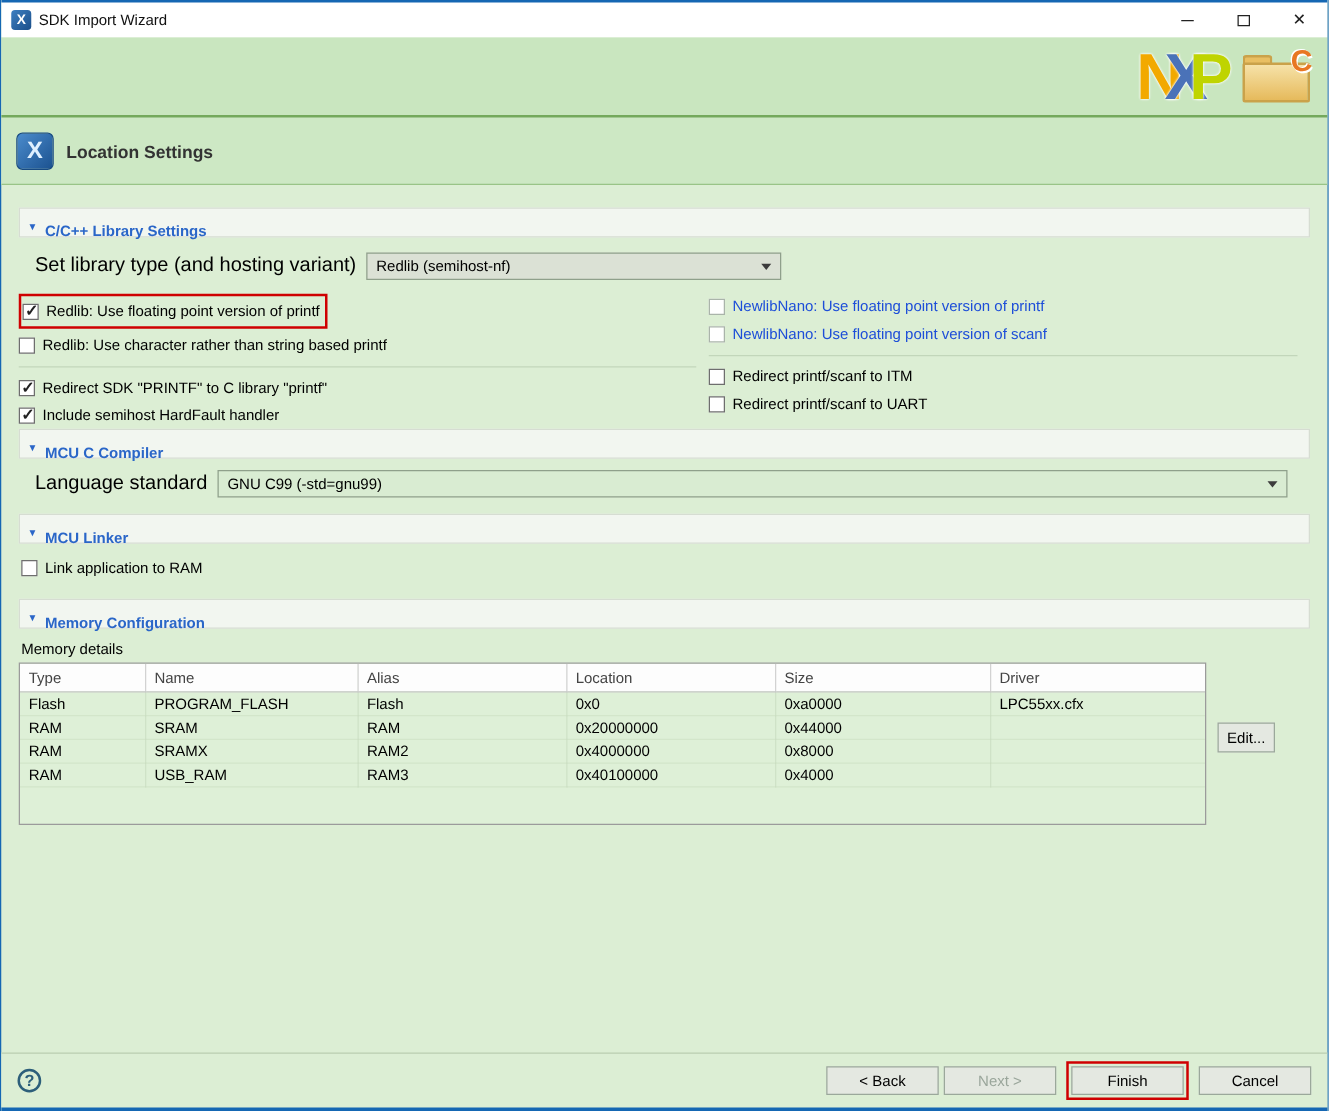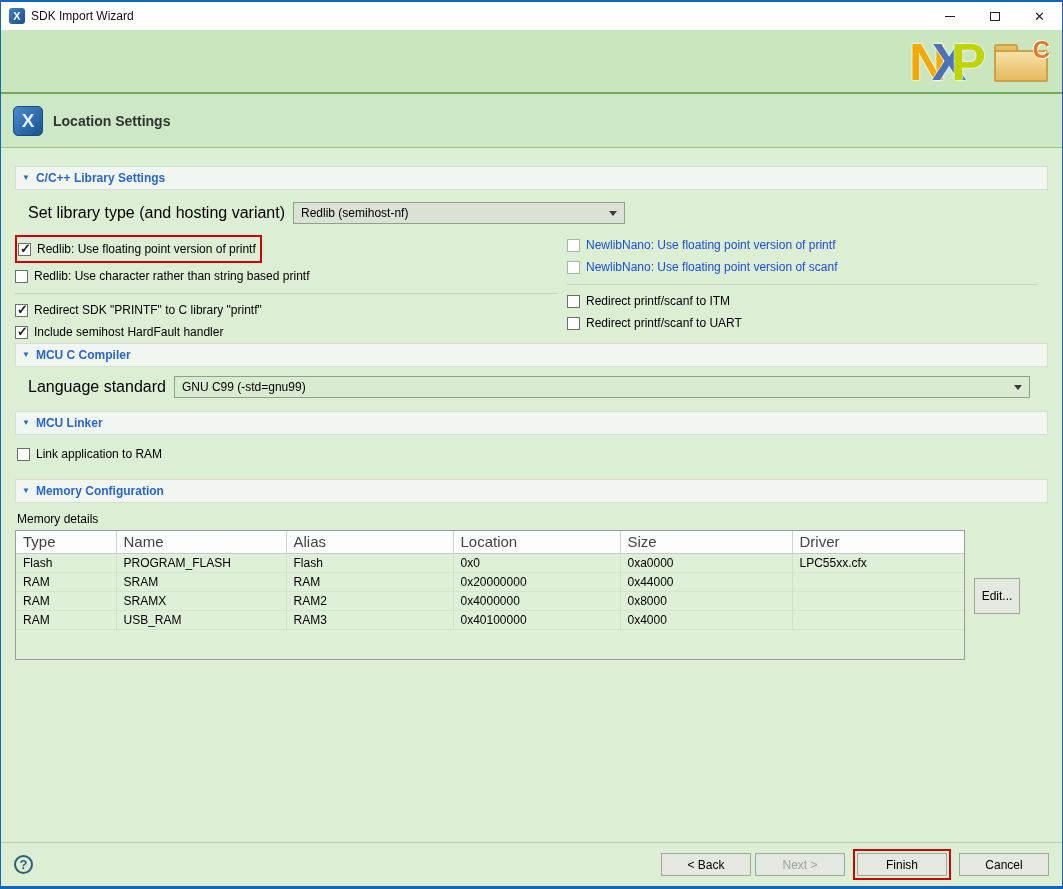--- a/index.html
+++ b/index.html
@@ -54,21 +54,21 @@
     font-size:19px; font-weight:bold; display:flex; align-items:center; justify-content:center;
     border:1px solid #174a82;
   }
   .page-title { font-size:14px; font-weight:bold; color:#333; margin-left:10px; }
 
   
   .content { padding:0 14px; }
 
   .section-bar {
     height:20px; background:#f2f6f0; border:1px solid #d6ddd2;
-    display:flex; align-items:center; padding:11px 6px;
+    display:flex; align-items:flex-start; padding:11px 6px;
   }
   .tri { color:#2a66c8; font-size:8px; line-height:1; }
   .tri::before { content:"▼"; }
   .section-title { color:#2a66c8; font-weight:bold; font-size:12px; margin-left:6px; }
 
   .bar-library { margin-top:18px; }
   .bar-compiler { }
   .bar-linker { margin-top:13px; }
   .bar-memory { margin-top:14px; }
 
@@ -101,36 +101,36 @@
 
   .compiler-row { display:flex; align-items:center; margin:9px 0 10px 2px; }
   .linker-checks { margin:8px 0 10px 2px; }
 
   .mem-details-label { font-size:12px; color:#000; margin:9px 0 4px 2px; }
   .mem-area { display:flex; align-items:flex-start; }
   .table-box { width:950px; height:130px; border:1px solid #9b9b9b; background:#def0d7; overflow:hidden; }
   table { border-collapse:collapse; width:100%; table-layout:fixed; }
   thead th {
     background:#fdfdfd; border-right:1px solid #d2d2d2; border-bottom:1px solid #c8c8c8;
-    font-size:15px; font-weight:normal; color:#444; text-align:left; height:22px; padding:0 7px;
+    font-size:12px; font-weight:normal; color:#444; text-align:left; height:22px; padding:0 7px;
   }
   tbody td {
     font-size:12px; color:#000; height:19px; padding:0 7px;
     border-right:1px solid rgba(180,200,170,0.35); border-bottom:1px solid rgba(200,220,190,0.5);
     overflow:hidden; white-space:nowrap;margin-left:32px;
   }
   col.c-type{width:100px} col.c-name{width:170px} col.c-alias{width:167px}
   col.c-loc{width:167px} col.c-size{width:172px} col.c-drv{width:174px}
 
   .btn {
     font-family:inherit; font-size:12px; color:#000;
     background:#e4e8e1; border:1px solid #9ba89b; height:23px; min-width:90px;
     display:inline-flex; align-items:center; justify-content:center; cursor:default;
   }
-  .btn.small { min-width:46px; height:36px; }
+  .btn.small { min-width:46px; height:24px; }
   .btn.disabled { color:#9aa69b; }
   .edit-btn { margin-left:9px; margin-top:48px; }
 
   
   .footer {
     position:absolute; left:0; right:0; bottom:3px; height:44px;
     background:#dceed4; border-top:1px solid #b9cdb0;
     display:flex; align-items:center; padding:0 13px;
   }
   .help-circle {

